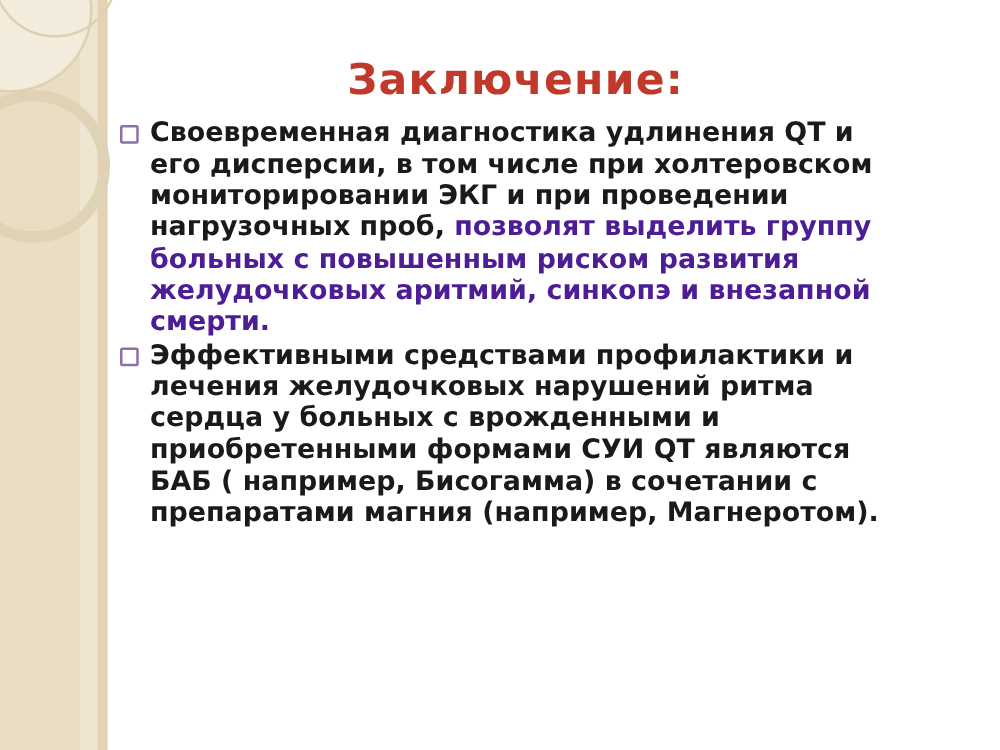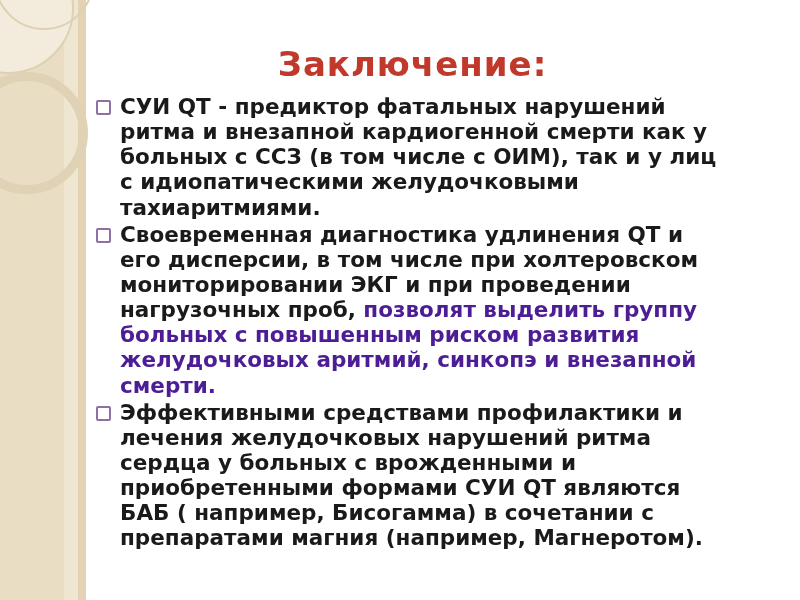--- a/index.html
+++ b/index.html
@@ -133,19 +133,18 @@
     <div class="left-band-inner"></div>
     <div class="band-edge"></div>
     <div class="arc"></div>
     <div class="arc2"></div>
     <div class="ring"></div>
   </div>
 
   <div class="content">
     <div class="title">Заключение:</div>
     <ul class="bullets" id="bullet-list">
-        <li><span class="marker"></span><span>СУИ  QT  - предиктор фатальных нарушений ритма и внезапной кардиогенной смерти как у больных с ССЗ (в том числе с ОИМ), так и у лиц с идиопатическими желудочковыми тахиаритмиями.</span></li>
         <li><span class="marker"></span><span>Своевременная диагностика удлинения QT и его дисперсии, в том числе при холтеровском мониторировании ЭКГ и при проведении нагрузочных проб, </span><span class="accent">позволят выделить группу больных с повышенным риском развития желудочковых аритмий, синкопэ и внезапной смерти.</span></li>
         <li><span class="marker"></span><span>Эффективными средствами профилактики и лечения желудочковых нарушений ритма сердца у больных с врожденными и приобретенными формами СУИ  QT являются БАБ ( например, Бисогамма) в сочетании с препаратами магния (например, Магнеротом).</span></li>
       </ul>
   </div>
 
 </div>
 
 </body></html>

